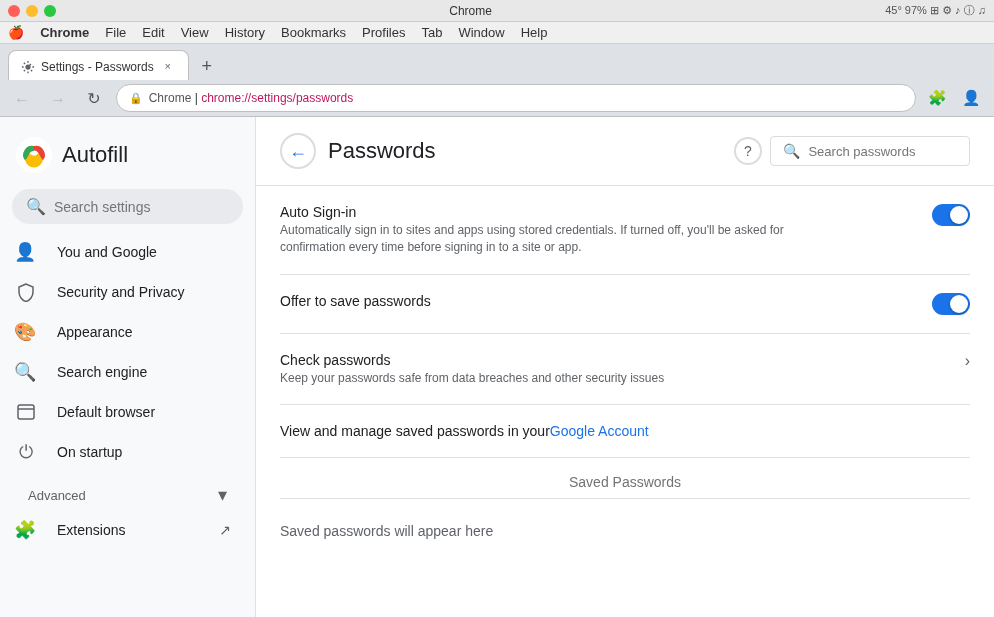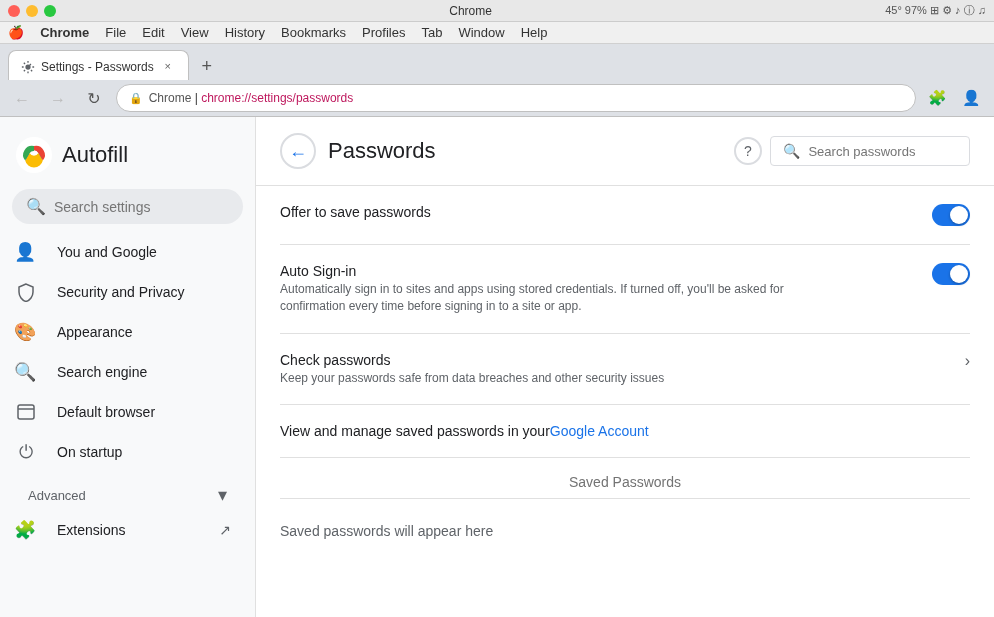--- a/index.html
+++ b/index.html
@@ -235,33 +235,33 @@
       <div class="password-search">
         <span class="password-search-icon">🔍</span>
         <input class="password-search-input" placeholder="Search passwords" style="">
       </div>
     </div>
 
     <div class="settings-section">
 
       <div class="setting-row">
         <div class="setting-row-text">
-          <div class="setting-row-title">Offer to save passwords</div>
+          <div class="setting-row-title">Auto Sign-in</div>
+          <div class="setting-row-desc">Automatically sign in to sites and apps using stored credentials. If turned off, you'll be asked for confirmation every time before signing in to a site or app.</div>
         </div>
         <div class="setting-row-control">
           <div class="toggle">
             <div class="toggle-knob"></div>
           </div>
         </div>
       </div>
 
       <div class="setting-row">
         <div class="setting-row-text">
-          <div class="setting-row-title">Auto Sign-in</div>
-          <div class="setting-row-desc">Automatically sign in to sites and apps using stored credentials. If turned off, you'll be asked for confirmation every time before signing in to a site or app.</div>
+          <div class="setting-row-title">Offer to save passwords</div>
         </div>
         <div class="setting-row-control">
           <div class="toggle">
             <div class="toggle-knob"></div>
           </div>
         </div>
       </div>
 
       <div class="check-passwords-row">
         <div class="setting-row-text">

